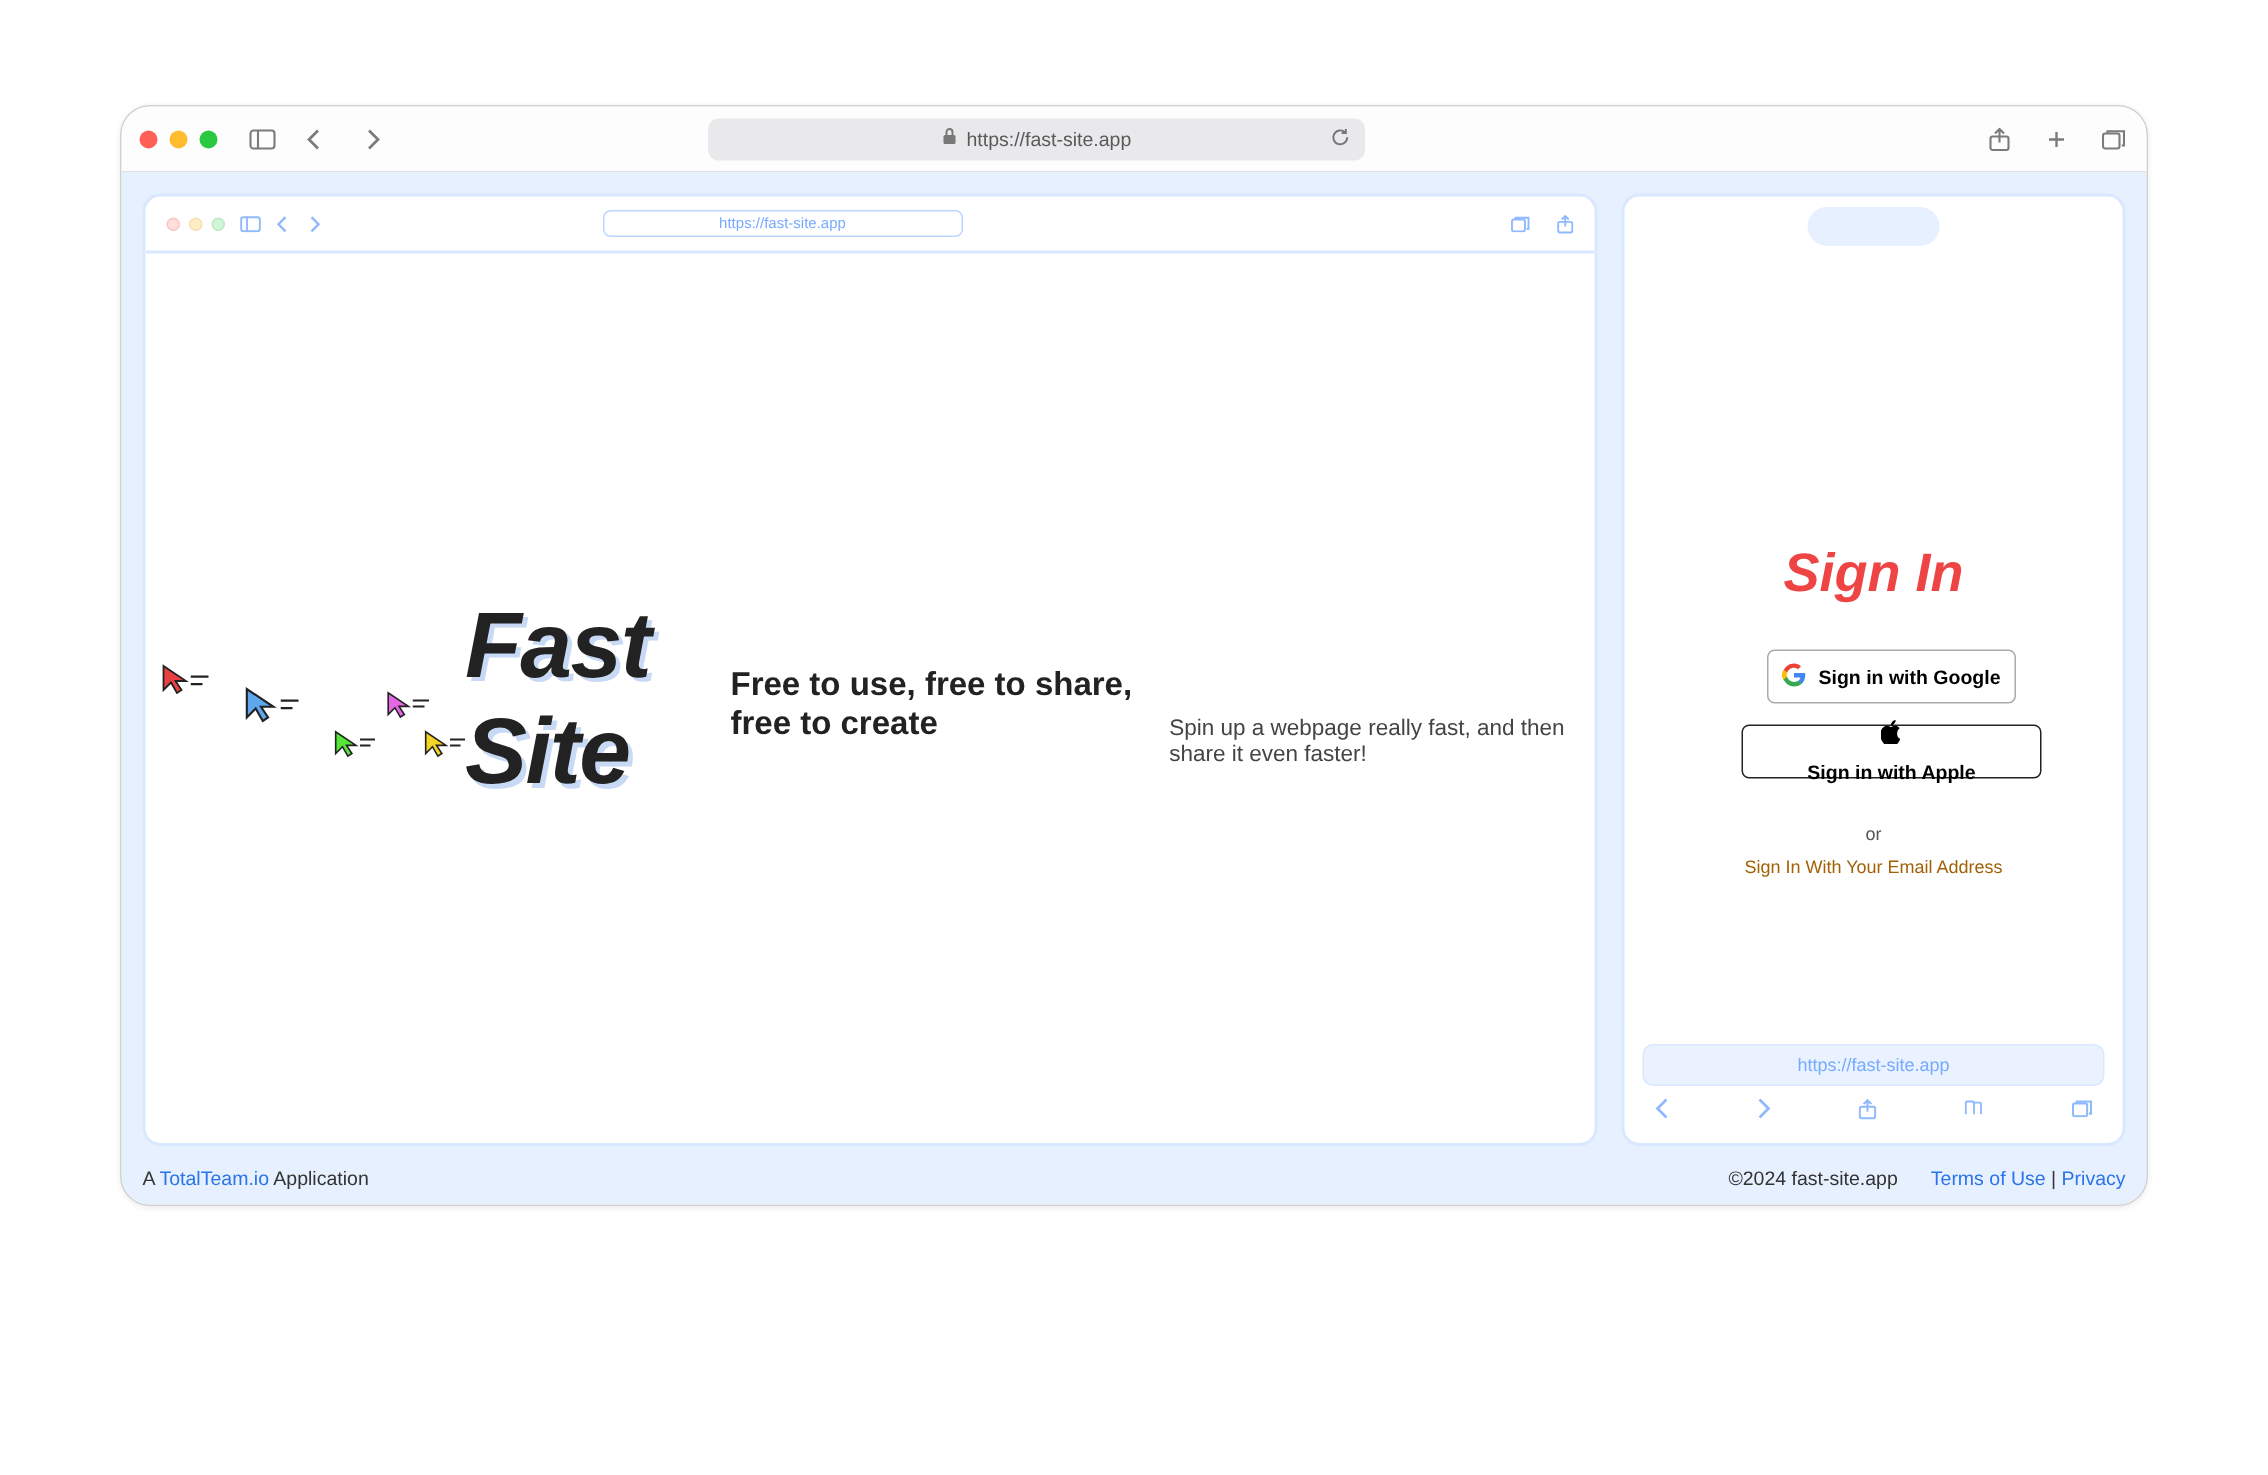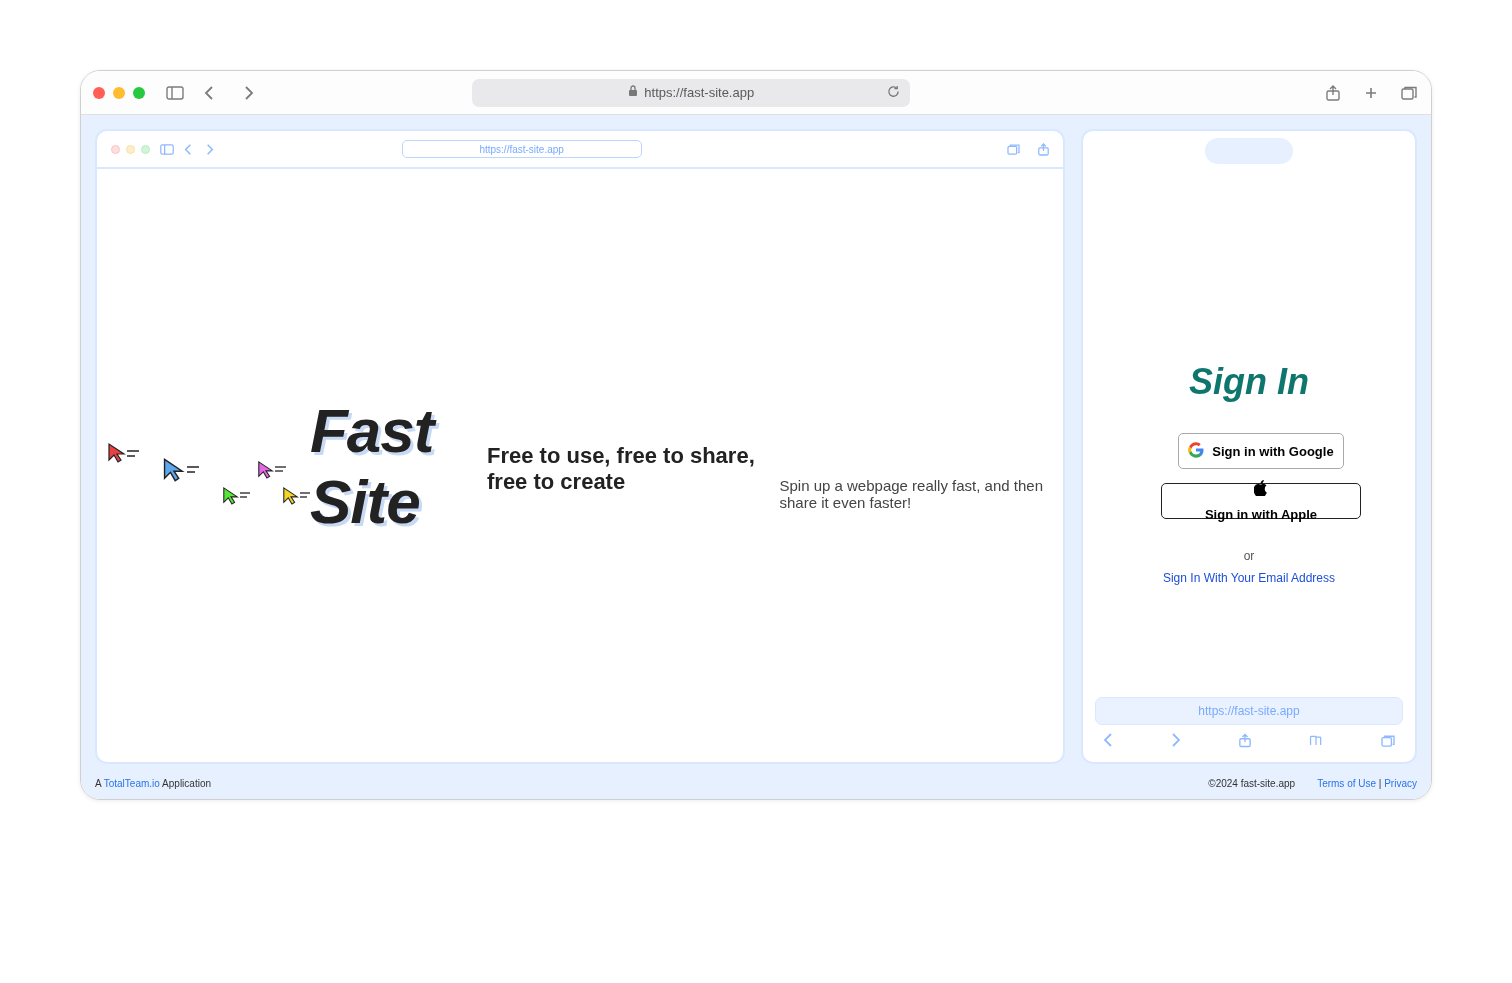--- a/index.html
+++ b/index.html
@@ -106,46 +106,46 @@
       font-size:62px; font-weight:800; font-style:italic; color:#222; letter-spacing:-1px;
       text-shadow: 3px 3px 0 #c7d9f5;
     }
     .hero-sub { font-size:22px; font-weight:700; color:#222; margin-top:6px; }
     .hero-desc { font-size:15px; color:#444; margin-top:57px; }
 
     
     .notch-row { height:40px; display:flex; justify-content:center; align-items:center;}
     .notch { width:88px; height:26px; background:#e7f0ff; border-radius:14px; }
     .signin-body { flex:1; display:flex; flex-direction:column; align-items:center; padding-top:190px; }
-    .signin-title { font-size:36px; font-style:italic; font-weight:600; color:#0f766e; margin-bottom:30px;}
+    .signin-title { font-size:36px; font-style:italic; font-weight:600; color:#ef4444; margin-bottom:30px;}
     .auth-btn {
       width:166px; height:36px; border:1px solid #aaa; border-radius:5px; background:#fff;
       display:flex; align-items:center; justify-content:center; gap:8px; font-size:13px;
       font-weight:600; cursor:pointer; margin-bottom:14px;margin-left:24px;
     }
     .auth-btn.apple { width:200px; border-color:#222;flex-direction:column; }
     .or-txt { font-size:12px; color:#555; margin:16px 0 8px; }
-    .email-link { font-size:12px; color:#1d4ed8; cursor:pointer; }
+    .email-link { font-size:12px; color:#a16207; cursor:pointer; }
 
     .mobile-footer { border-top:0; padding:8px 12px 10px; }
     .mobile-addr {
       height:28px; background:#eaf2ff; border:1px solid #d9e8ff; border-radius:7px;
       color:#78aaff; font-size:12px; display:flex; align-items:center; justify-content:center;
       margin-bottom:8px;
     }
     .mobile-btns { display:flex; justify-content:space-between; padding:0 8px;}
     .mobile-btns div { color:#8fb9ff; }
 
     
     .footer-bar {
       background:#e7f0ff;
       padding:0 14px 10px;
       display:flex;
       justify-content:space-between;
-      font-size:10px; color:#333;
+      font-size:13px; color:#333;
     }
     .footer-bar a { color:#2a73e8; text-decoration:none; }
     .footer-right { display:flex; gap:22px; }
   </style>
 </head>
 <body>
 
 <div class="safari-window">
 
   <div class="safari-toolbar">

